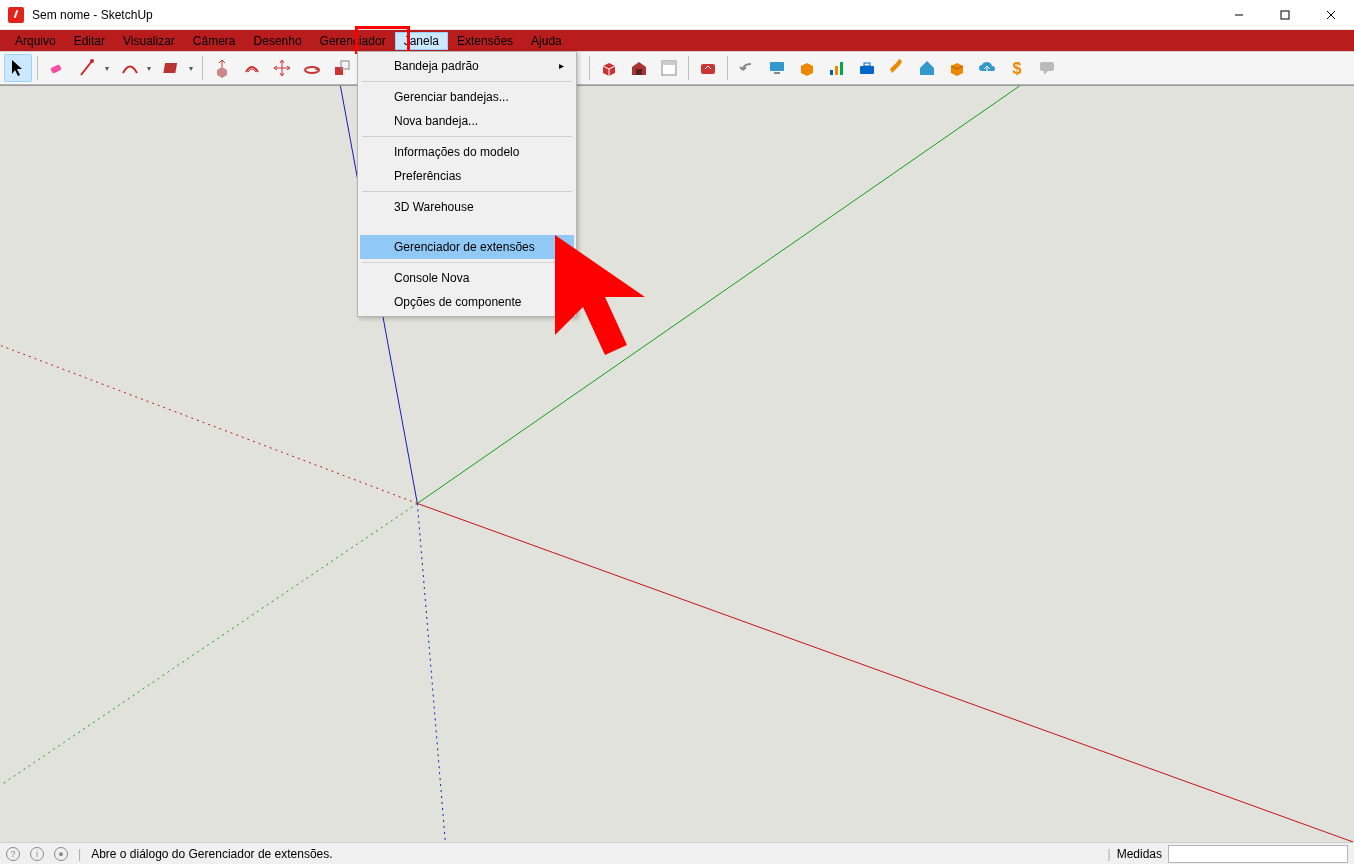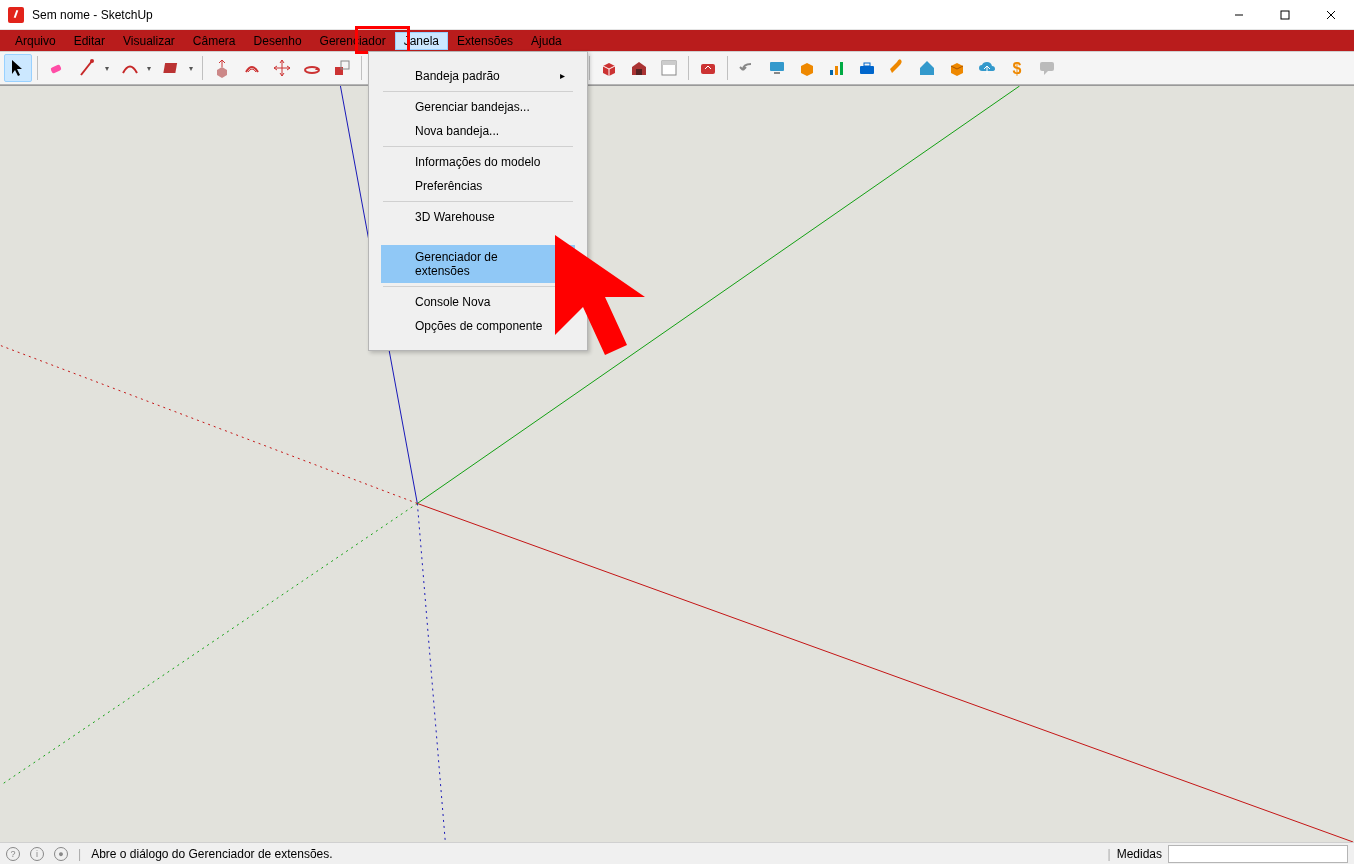--- a/index.html
+++ b/index.html
@@ -27,21 +27,21 @@
   .tool-btn.has-drop { width: 40px; padding-right: 10px; }
   .tool-btn.has-drop::after { content: "▾"; position: absolute; right: 3px; font-size: 8px; color: #555; }
 
   
   svg.ico { width: 20px; height: 20px; }
 
   
   .canvas { position: absolute; left: 0; top: 85px; right: 0; bottom: 22px; background: #e2e2dc; overflow: hidden; border-top: 1px solid #999; }
 
   
-  .dropdown { position: absolute; left: 368px; top: 51px; width: 220px; background: #f0f0f0; border: 1px solid #b5b5b5; box-shadow: 2px 2px 4px rgba(0,0,0,0.2); padding: 12px; z-index: 50; }
+  .dropdown { position: absolute; left: 357px; top: 51px; width: 220px; background: #f0f0f0; border: 1px solid #b5b5b5; box-shadow: 2px 2px 4px rgba(0,0,0,0.2); padding: 2px; z-index: 50; }
   .dd-item { font-size: 12px; padding: 5px 30px 5px 34px; color: #000; position: relative; cursor: default; }
   .dd-item.highlight { background: #90c8f6; color: #000; margin-top: 16px; }
   .dd-item .arrow { position: absolute; right: 10px; top: 6px; font-size: 10px; }
   .dd-sep { height: 1px; background: #d0d0d0; margin: 3px 2px; }
 
   
   .red-cursor { position: absolute; z-index: 100; pointer-events: none; }
 
   
   .statusbar { position: absolute; left: 0; right: 0; bottom: 0; height: 22px; background: #f0f0f0; border-top: 1px solid #d0d0d0; display: flex; align-items: center; font-size: 12px; padding: 0 6px; gap: 10px; }

